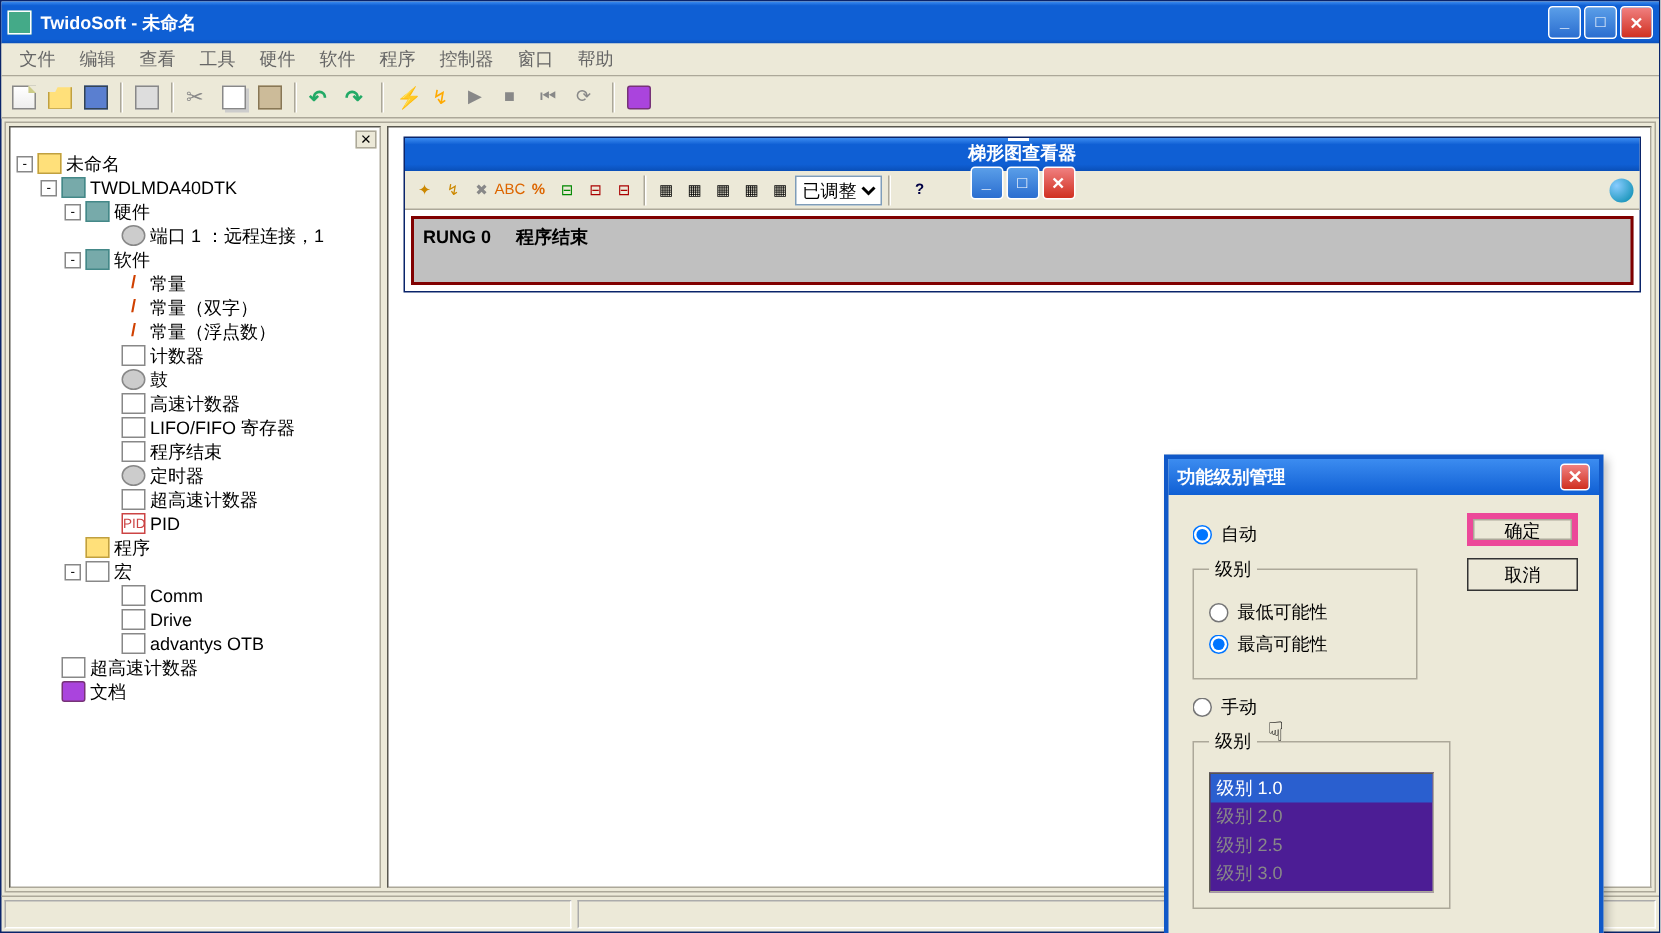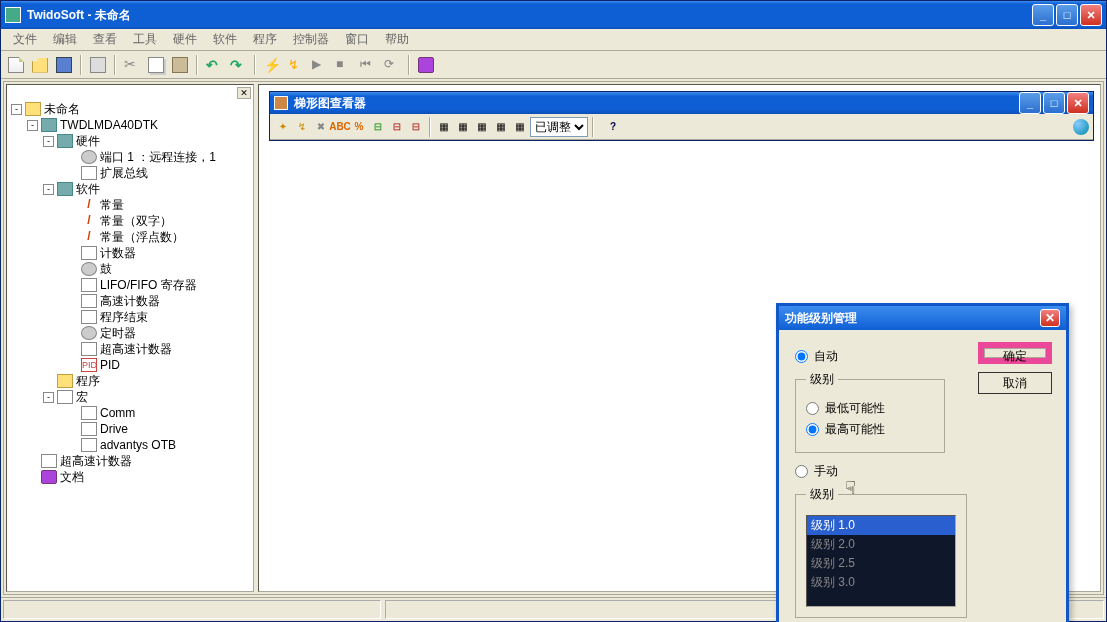--- a/index.html
+++ b/index.html
@@ -35,21 +35,21 @@
 .folder { background: #ffe07a; border: 1px solid #c0a040; }
 .doc { background: #fff; border: 1px solid #888; }
 .chip { background: #7aa; border: 1px solid #488; }
 .gear { background: #ccc; border: 1px solid #888; border-radius:50%; }
 .slash { color:#d04000; font-weight:bold; text-align:center; line-height:12px;}
 .tree-label { }
 
 .right-area { flex: 1; margin: 2px; background: #fff; border: 1px inset #aca899; position: relative; }
 
 .inner-window { position: absolute; left: 10px; top: 6px; right: 6px; border: 1px solid #0a246a; }
-.inner-titlebar { height: 22px; background: linear-gradient(to bottom,#3c8cf0,#0f5fd4 20%,#0f5fd4 80%,#0a4fb8); display:flex; align-items:center; padding: 0 4px; color:#fff; }
+.inner-titlebar { height: 22px; background: linear-gradient(to bottom,#3c8cf0,#0f5fd4 20%,#0f5fd4 80%,#0a4fb8); display:flex; align-items:center; padding: 0 4px; color:#fff;flex-direction:column; }
 .inner-titlebar .inner-icon { width:14px; height:14px; background:#c84; margin-right:6px; border:1px solid #fff;}
 .inner-titlebar .inner-title { flex:1; font-weight:bold; }
 .inner-toolbar { height: 26px; background: #ece9d8; border-bottom:1px solid #aca899; display:flex; align-items:center; padding:2px 4px; gap:1px; }
 .inner-toolbar select { height:20px; font-size:12px; border:1px solid #7f9db9; background:#fff;}
 .inner-toolbar .help { margin-left:6px; font-weight:bold; color:#004;}
 .inner-toolbar .orb { margin-left:auto; width:16px;height:16px; border-radius:50%; background: radial-gradient(circle at 30% 30%, #8cf, #08a);}
 
 .rung-area { background: #c0c0c0; border: 2px solid #800000; margin: 4px; height: 46px; padding: 4px 6px; }
 .rung-area .rung-text { color:#000; font-weight:bold; }
 
@@ -57,22 +57,22 @@
 .dialog { position: absolute; left: 517px; top: 218px; width: 293px; border: 3px solid #1058c8; background: #ece9d8; box-shadow: 3px 3px 6px rgba(0,0,0,.25); }
 .dialog .dlg-title { height: 24px; background: linear-gradient(to bottom,#3c8cf0,#0f5fd4); color:#fff; font-weight:bold; display:flex; align-items:center; padding:0 6px; }
 .dialog .dlg-title .dlg-x { width:20px; height:18px; background: linear-gradient(#f08080,#d03020); border:1px solid #fff; border-radius:3px; color:#fff; text-align:center; line-height:16px; font-weight:bold; cursor:pointer;}
 .dialog .dlg-body { padding: 14px 12px 16px 16px; position:relative; }
 .radio-row { display:flex; align-items:center; margin: 4px 0; }
 .radio-row input { margin-right: 6px; }
 .fieldset { border: 1px solid #aca899; padding: 8px 10px 10px 10px; margin: 6px 0 10px 0; width: 150px; }
 .fieldset legend { padding: 0 4px; background: #ece9d8; }
 .dlg-btns { position:absolute; right: 14px; top: 12px; display:flex; flex-direction:column; gap:8px; }
 .dlg-btn { width: 74px; height: 22px; border: 1px solid #333; background: #ece9d8; cursor:pointer; }
-.dlg-btn.primary { border: 6px solid #ec4899; font-weight: normal; box-shadow: inset 0 0 0 1px #aca899; }
-.listbox { width: 150px; height: 92px; border: 1px inset #aca899; background:#0f172a; overflow:hidden; margin-top:4px;}
+.dlg-btn.primary { border: 4px solid #ec4899; font-weight: normal; box-shadow: inset 0 0 0 1px #aca899; }
+.listbox { width: 150px; height: 80px; border: 1px inset #aca899; background:#4c1d95; overflow:hidden; margin-top:4px;}
 .listbox .li { padding: 1px 4px; color:#888; }
 .listbox .li.sel { background:#2a5fcf; color:#fff; }
 
 .cursor-hand { position:absolute; left: 66px; top: 147px; font-size:18px; pointer-events:none; }
 
 .statusbar { height: 24px; border-top: 1px solid #aca899; display:flex; }
 .statusbar .cell { border: 1px inset #fff; margin: 2px; }
 .statusbar .cell:nth-child(1){ width: 378px; }
 .statusbar .cell:nth-child(2){ flex:1; }
 .statusbar .cell:nth-child(3){ width: 120px; padding: 2px 8px; }
@@ -202,25 +202,20 @@
         <div class="tree-row" style="padding-left:32px">
             <span class="exp">-</span>
             <span class="ticon chip"></span>
             <span class="tree-label">硬件</span>
           </div>
         <div class="tree-row" style="padding-left:56px">
             <span class="noexp"></span>
             <span class="ticon gear"></span>
             <span class="tree-label">端口 1 ：远程连接，1</span>
           </div>
-        <div class="tree-row" style="padding-left:56px">
-            <span class="noexp"></span>
-            <span class="ticon doc"></span>
-            <span class="tree-label">扩展总线</span>
-          </div>
 
         <div class="tree-row" style="padding-left:32px">
             <span class="exp">-</span>
             <span class="ticon chip"></span>
             <span class="tree-label">软件</span>
           </div>
         <div class="tree-row" style="padding-left:56px">
             <span class="noexp"></span>
             <span class="ticon slash">/</span>
             <span class="tree-label">常量</span>
@@ -241,26 +236,26 @@
             <span class="tree-label">计数器</span>
           </div>
         <div class="tree-row" style="padding-left:56px">
             <span class="noexp"></span>
             <span class="ticon gear"></span>
             <span class="tree-label">鼓</span>
           </div>
         <div class="tree-row" style="padding-left:56px">
             <span class="noexp"></span>
             <span class="ticon doc"></span>
+            <span class="tree-label">高速计数器</span>
+          </div>
+        <div class="tree-row" style="padding-left:56px">
+            <span class="noexp"></span>
+            <span class="ticon doc"></span>
             <span class="tree-label">LIFO/FIFO 寄存器</span>
-          </div>
-        <div class="tree-row" style="padding-left:56px">
-            <span class="noexp"></span>
-            <span class="ticon doc"></span>
-            <span class="tree-label">高速计数器</span>
           </div>
         <div class="tree-row" style="padding-left:56px">
             <span class="noexp"></span>
             <span class="ticon doc"></span>
             <span class="tree-label">程序结束</span>
           </div>
         <div class="tree-row" style="padding-left:56px">
             <span class="noexp"></span>
             <span class="ticon gear"></span>
             <span class="tree-label">定时器</span>
@@ -325,38 +320,43 @@
           <div class="win-btns">
             <div class="win-btn min">_</div>
             <div class="win-btn max">□</div>
             <div class="win-btn close">✕</div>
           </div>
         </div>
         <div class="inner-toolbar">
           <div class="it" style="color:#c80">✦</div>
           <div class="it" style="color:#c80">↯</div>
           <div class="it" style="color:#888">✖</div>
-          <div class="it" style="color:#d60;font-weight:bold">ABC</div>
+          <div class="it" style="color:#d60;font-weight:normal">ABC</div>
           <div class="it" style="color:#d60;font-weight:bold">%</div>
           <div class="it" style="color:#080">⊟</div>
           <div class="it" style="color:#a00">⊟</div>
           <div class="it" style="color:#a00">⊟</div>
           <div class="tool-sep"></div>
           <div class="it">▦</div>
           <div class="it">▦</div>
           <div class="it">▦</div>
           <div class="it">▦</div>
           <div class="it">▦</div>
           <select>
             <option>已调整</option>
           </select>
           <div class="tool-sep"></div>
           <div class="it help">?</div>
           <div class="orb"></div>
         </div>
+        <div class="rung-area">
+          <span class="rung-text">RUNG 0</span>
+          &nbsp;&nbsp;&nbsp;
+          <span class="rung-text">程序结束</span>
+        </div>
       </div>
 
       <div class="dialog">
         <div class="dlg-title">
           <span style="flex:1">功能级别管理</span>
           <div class="dlg-x">✕</div>
         </div>
         <div class="dlg-body">
           <div class="dlg-btns">
             <button class="dlg-btn primary">确定</button>

